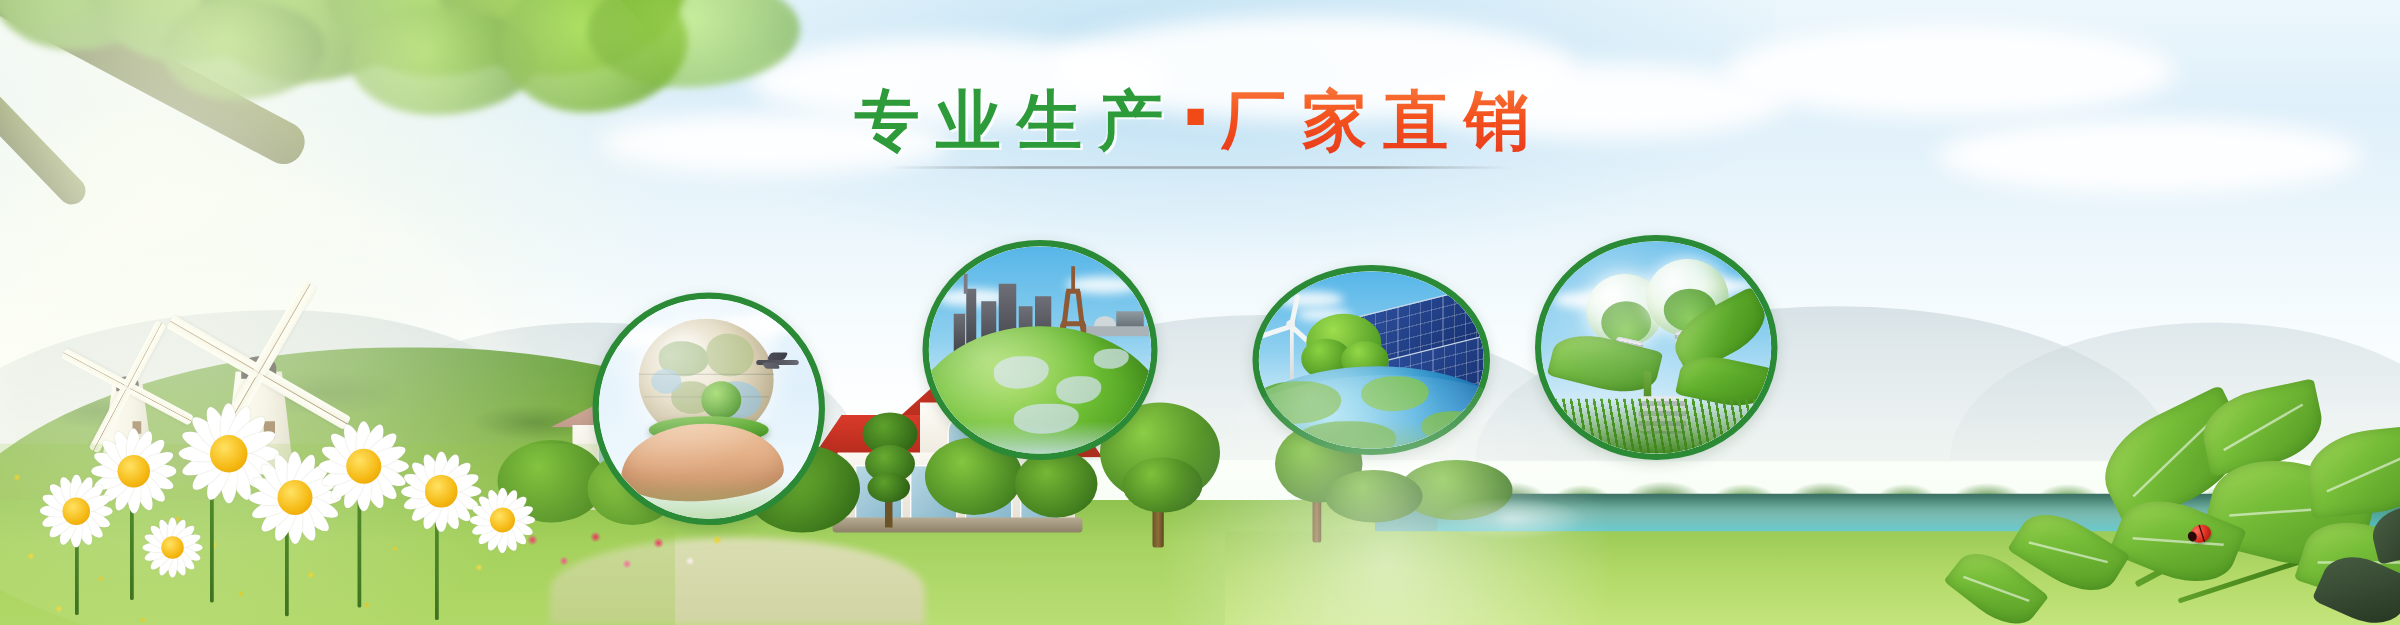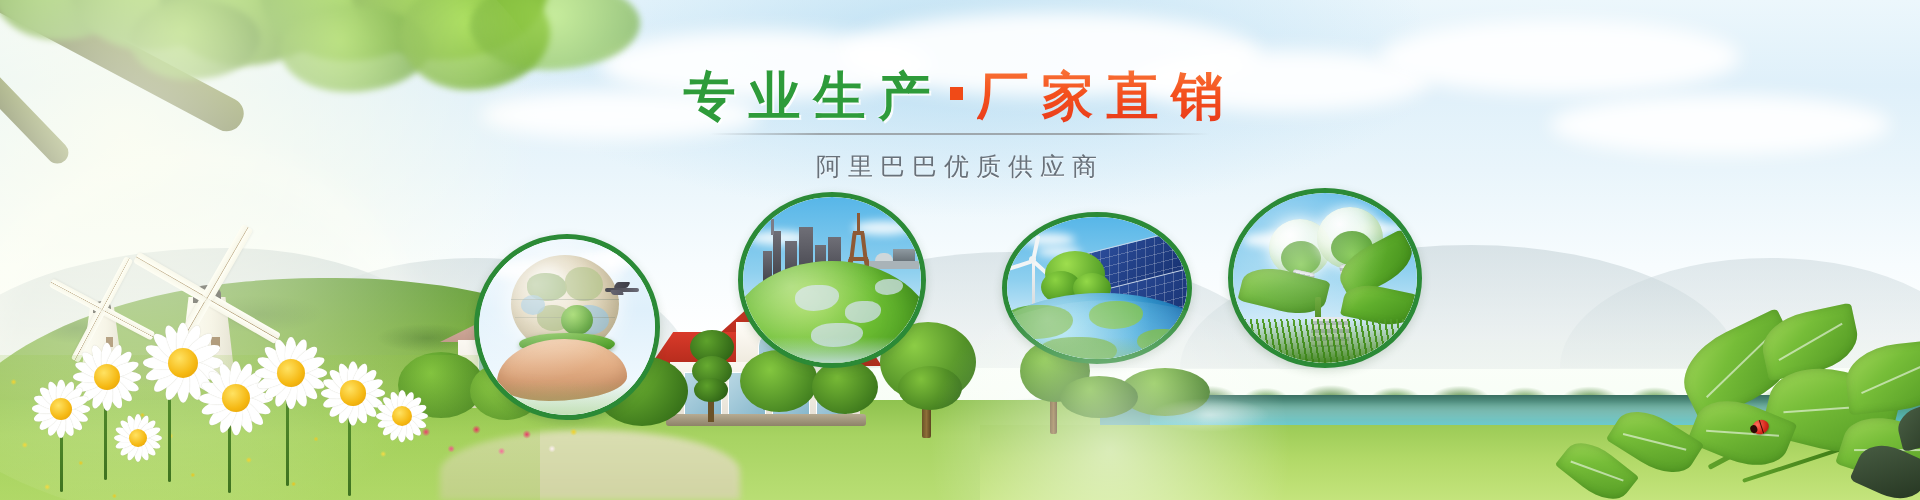--- a/index.html
+++ b/index.html
@@ -690,16 +690,15 @@
           background:radial-gradient(circle at 30% 22%,rgba(255,255,255,.4),rgba(255,255,255,0) 55%);"></div>
     </div>
   </div>
 
   <div class="headline">
     <span class="line">
       <span class="hl-green">专业生产</span><span class="hl-dot"></span><span class="hl-orange">厂家直销</span>
     </span>
   </div>
   <div class="divider"></div>
-  <div class="subtitle">阿里巴巴优质供应商</div>
 
   <div class="halo"></div>
 </div>
 
 </body></html>

